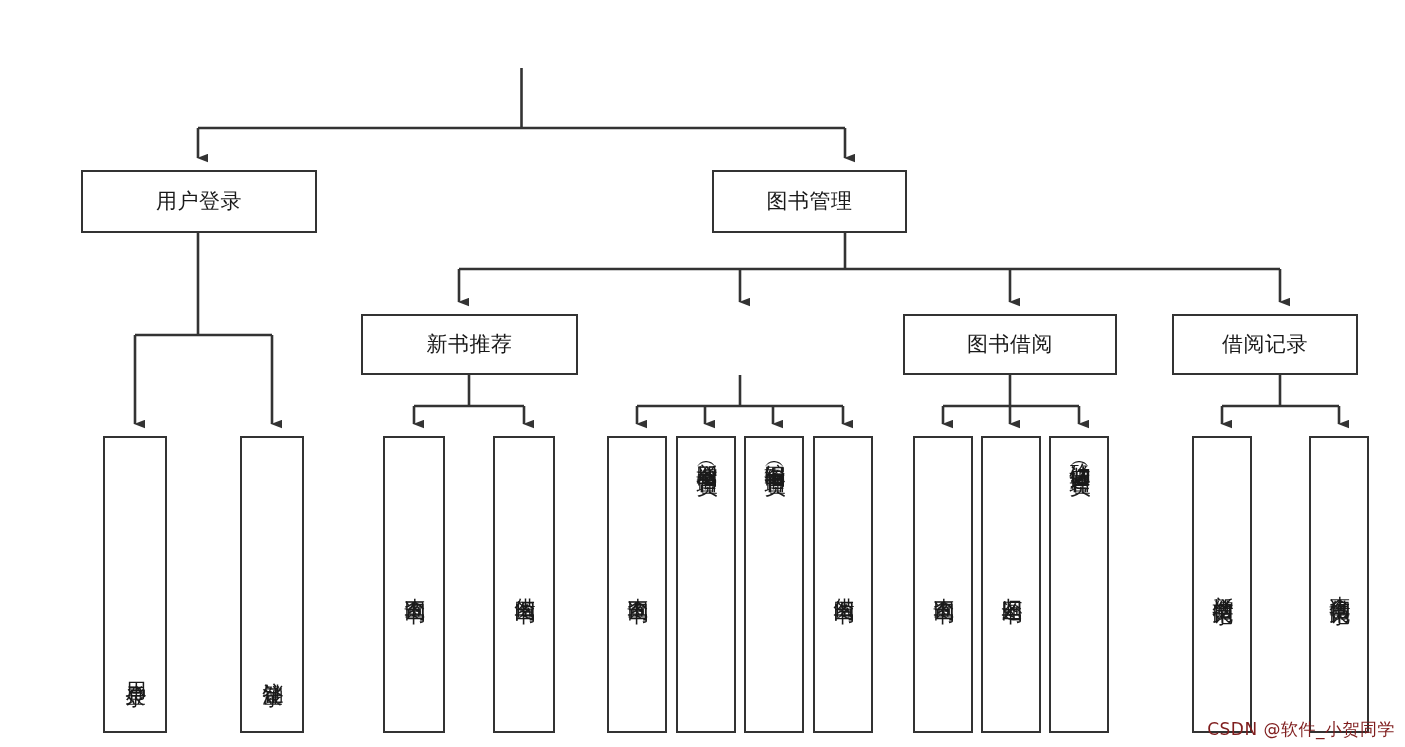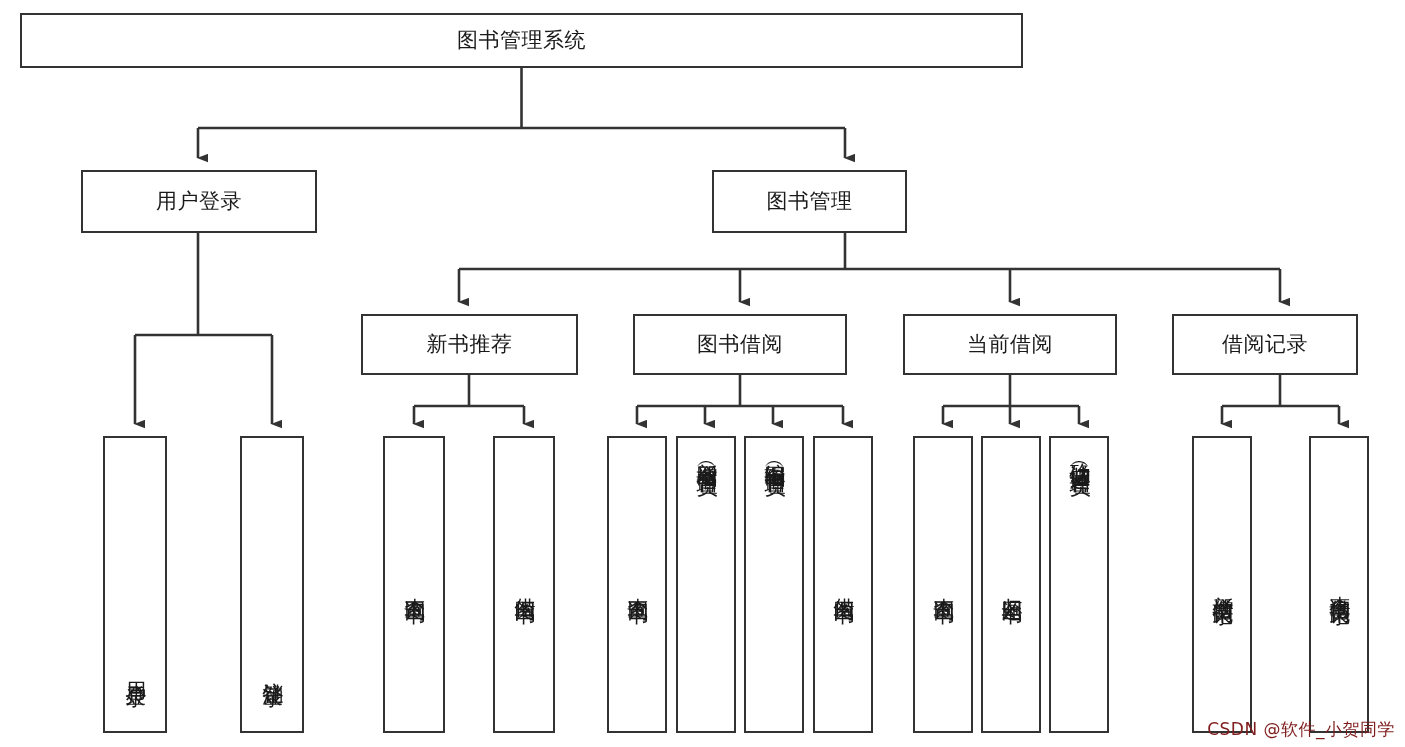--- a/index.html
+++ b/index.html
@@ -136,42 +136,36 @@
     </g>
 
     <g stroke="#333333" stroke-width="2.6" fill="none">
       <path d="M 1280 375 L 1280 406"></path>
       <path d="M 1222 406 L 1339 406"></path>
       <path d="M 1222 406 L 1222 424" marker-end="url(#arrowhead)"></path>
       <path d="M 1339 406 L 1339 424" marker-end="url(#arrowhead)"></path>
     </g>
   </svg>
 
-  <div class="node-box" style="left:20px; top:13px; width:1003px; height:55px;">
-    <span class="node-label-h">图书管理系统</span>
-  </div>
 
   <div class="node-box" style="left:81px; top:170px; width:236px; height:63px;">
     <span class="node-label-h">用户登录</span>
   </div>
 
   <div class="node-box" style="left:712px; top:170px; width:195px; height:63px;">
     <span class="node-label-h">图书管理</span>
   </div>
 
   <div class="node-box" style="left:361px; top:314px; width:217px; height:61px;">
     <span class="node-label-h">新书推荐</span>
   </div>
 
-  <div class="node-box" style="left:633px; top:314px; width:214px; height:61px;">
+
+  <div class="node-box" style="left:903px; top:314px; width:214px; height:61px;">
     <span class="node-label-h">图书借阅</span>
-  </div>
-
-  <div class="node-box" style="left:903px; top:314px; width:214px; height:61px;">
-    <span class="node-label-h">当前借阅</span>
   </div>
 
   <div class="node-box" style="left:1172px; top:314px; width:186px; height:61px;">
     <span class="node-label-h">借阅记录</span>
   </div>
 
   <div class="node-box leaf anchor-bottom" style="left:103px; top:436px; width:64px; height:297px;">
     <span class="node-label-v">用户登录</span>
   </div>
 

